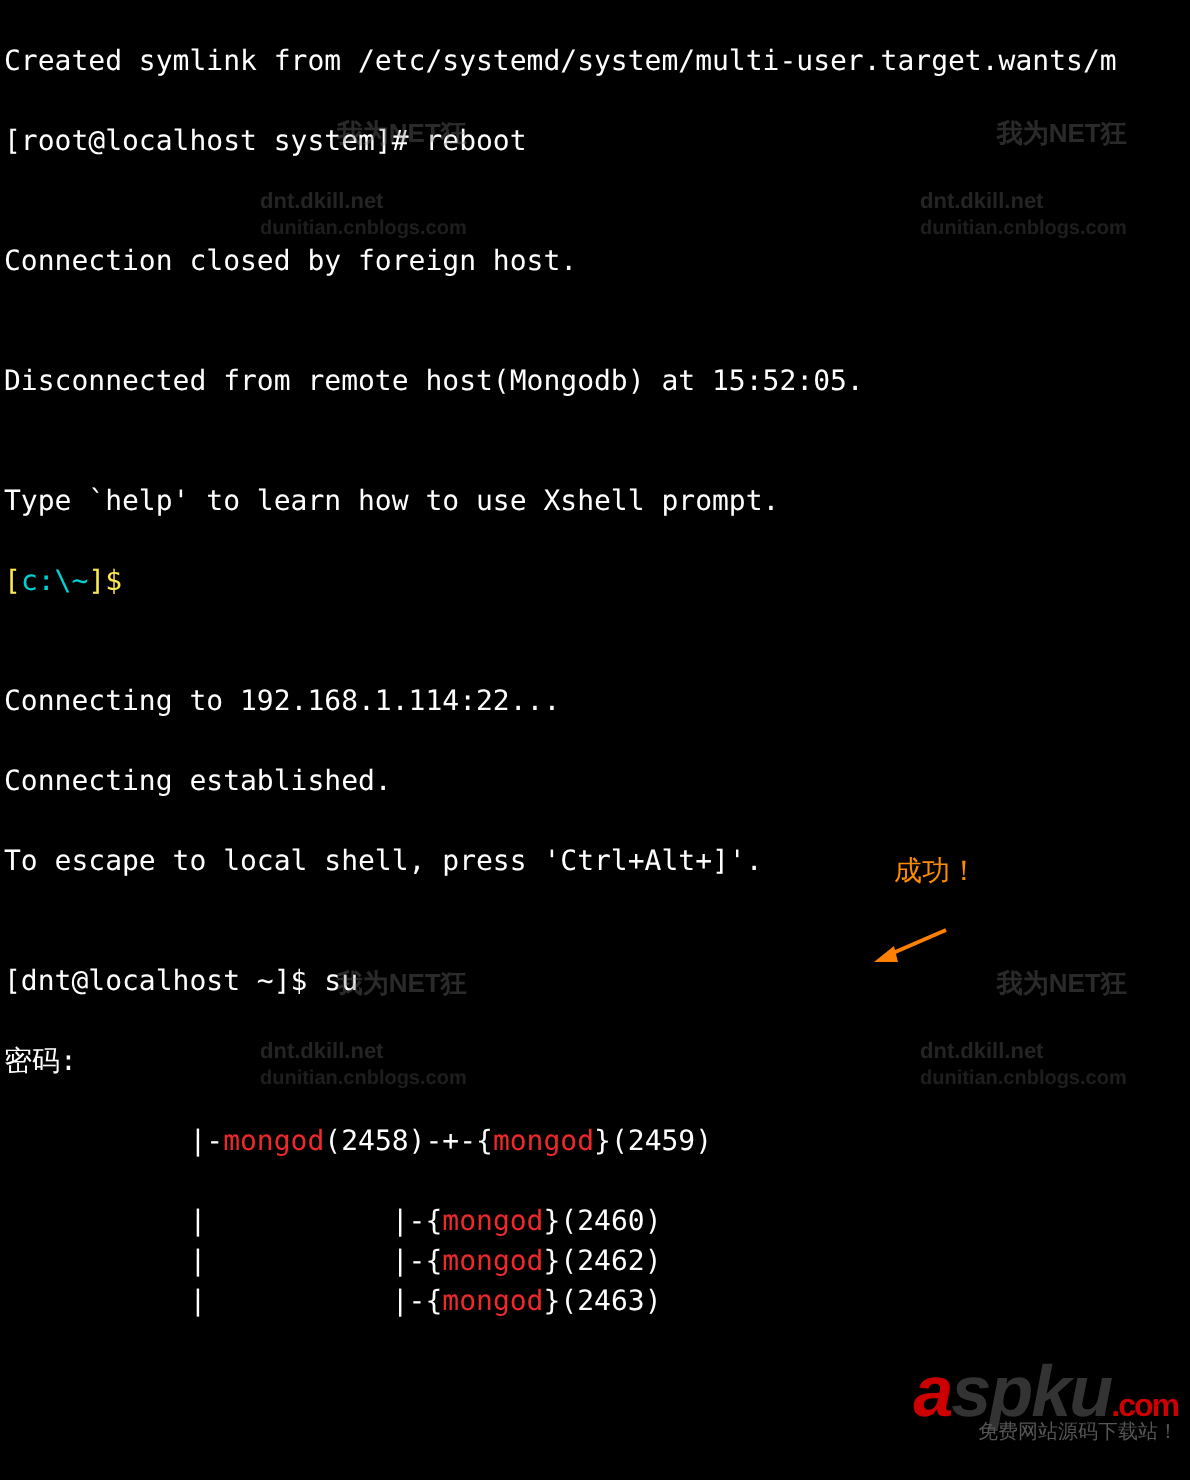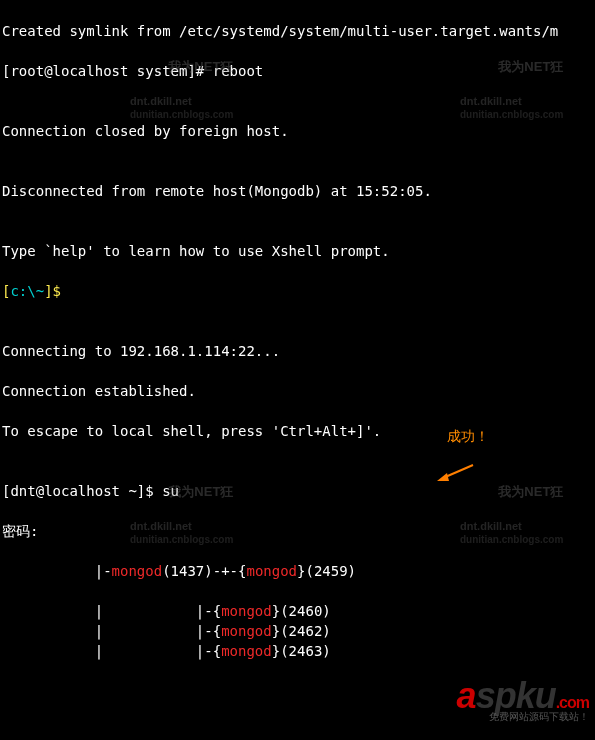--- a/index.html
+++ b/index.html
@@ -83,26 +83,26 @@
 <div class="line"><span>[root@localhost system]# </span><span>reboot</span></div>
 <div class="line"></div>
 <div class="line">Connection closed by foreign host.</div>
 <div class="line"></div>
 <div class="line">Disconnected from remote host(Mongodb) at 15:52:05.</div>
 <div class="line"></div>
 <div class="line">Type `help' to learn how to use Xshell prompt.</div>
 <div class="line"><span class="yellow">[</span><span class="cyan">c:\~</span><span class="yellow">]</span><span class="yellow">$ </span></div>
 <div class="line"></div>
 <div class="line">Connecting to 192.168.1.114:22...</div>
-<div class="line">Connection established.</div>
+<div class="line">Connecting established.</div>
 <div class="line">To escape to local shell, press 'Ctrl+Alt+]'.</div>
 <div class="line"></div>
 <div class="line"><span>[dnt@localhost ~]$ </span><span>su</span></div>
 <div class="line">密码:</div>
-<div class="line"><span>           |-</span><span class="red">mongod</span><span>(1437)-+-{</span><span class="red">mongod</span><span>}(</span><span>2459</span><span>)</span></div>
+<div class="line"><span>           |-</span><span class="red">mongod</span><span>(2458)-+-{</span><span class="red">mongod</span><span>}(</span><span>2459</span><span>)</span></div>
 <div id="tree-mid"><div class="line"><span>           |           |-{</span><span class="red">mongod</span><span>}(</span><span>2460</span><span>)</span></div><div class="line"><span>           |           |-{</span><span class="red">mongod</span><span>}(</span><span>2462</span><span>)</span></div><div class="line"><span>           |           |-{</span><span class="red">mongod</span><span>}(</span><span>2463</span><span>)</span></div></div>
 
 
 </div>
 
 <div class="wm" style="left:130px; top:60px;">
   <div class="wm-l1">我为NET狂</div>
   <div class="wm-l2">dnt.dkill.net</div>
   <div class="wm-l3">dunitian.cnblogs.com</div>
 </div>

